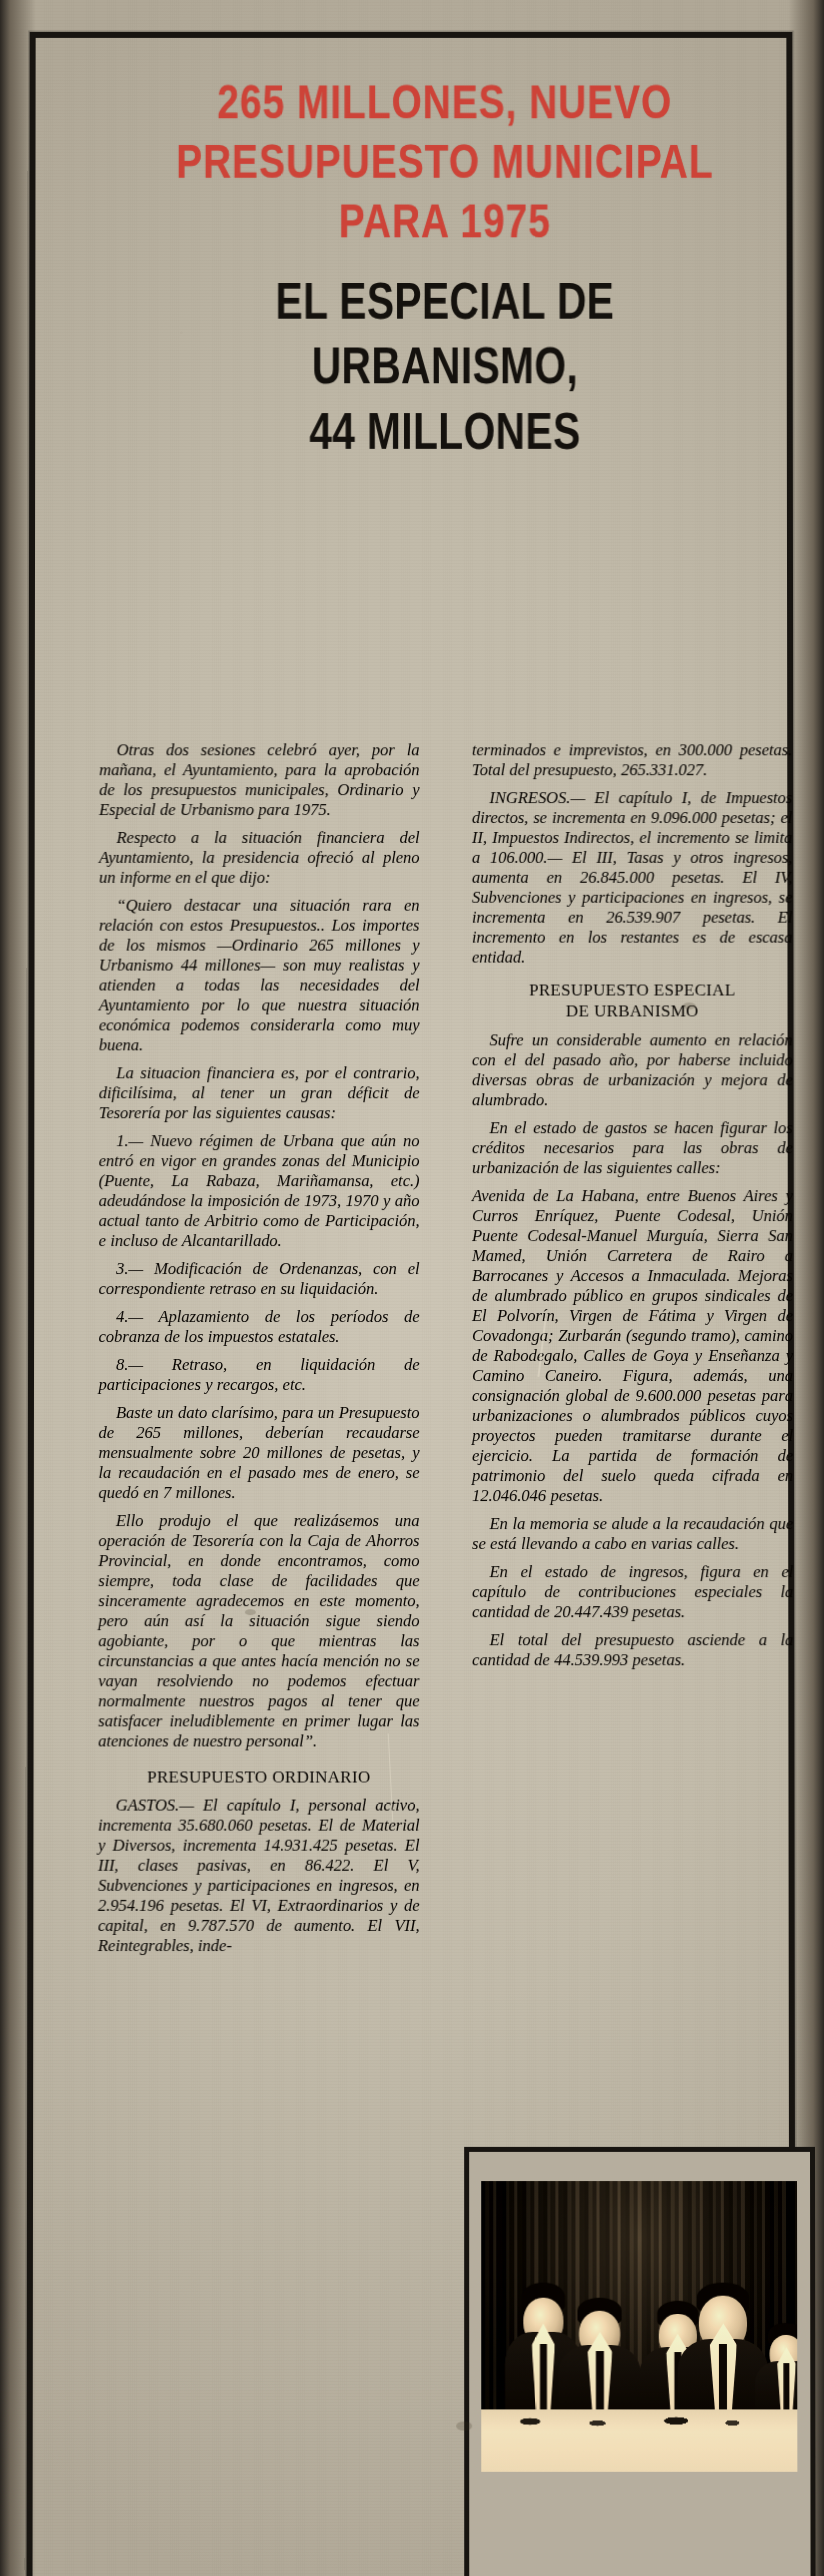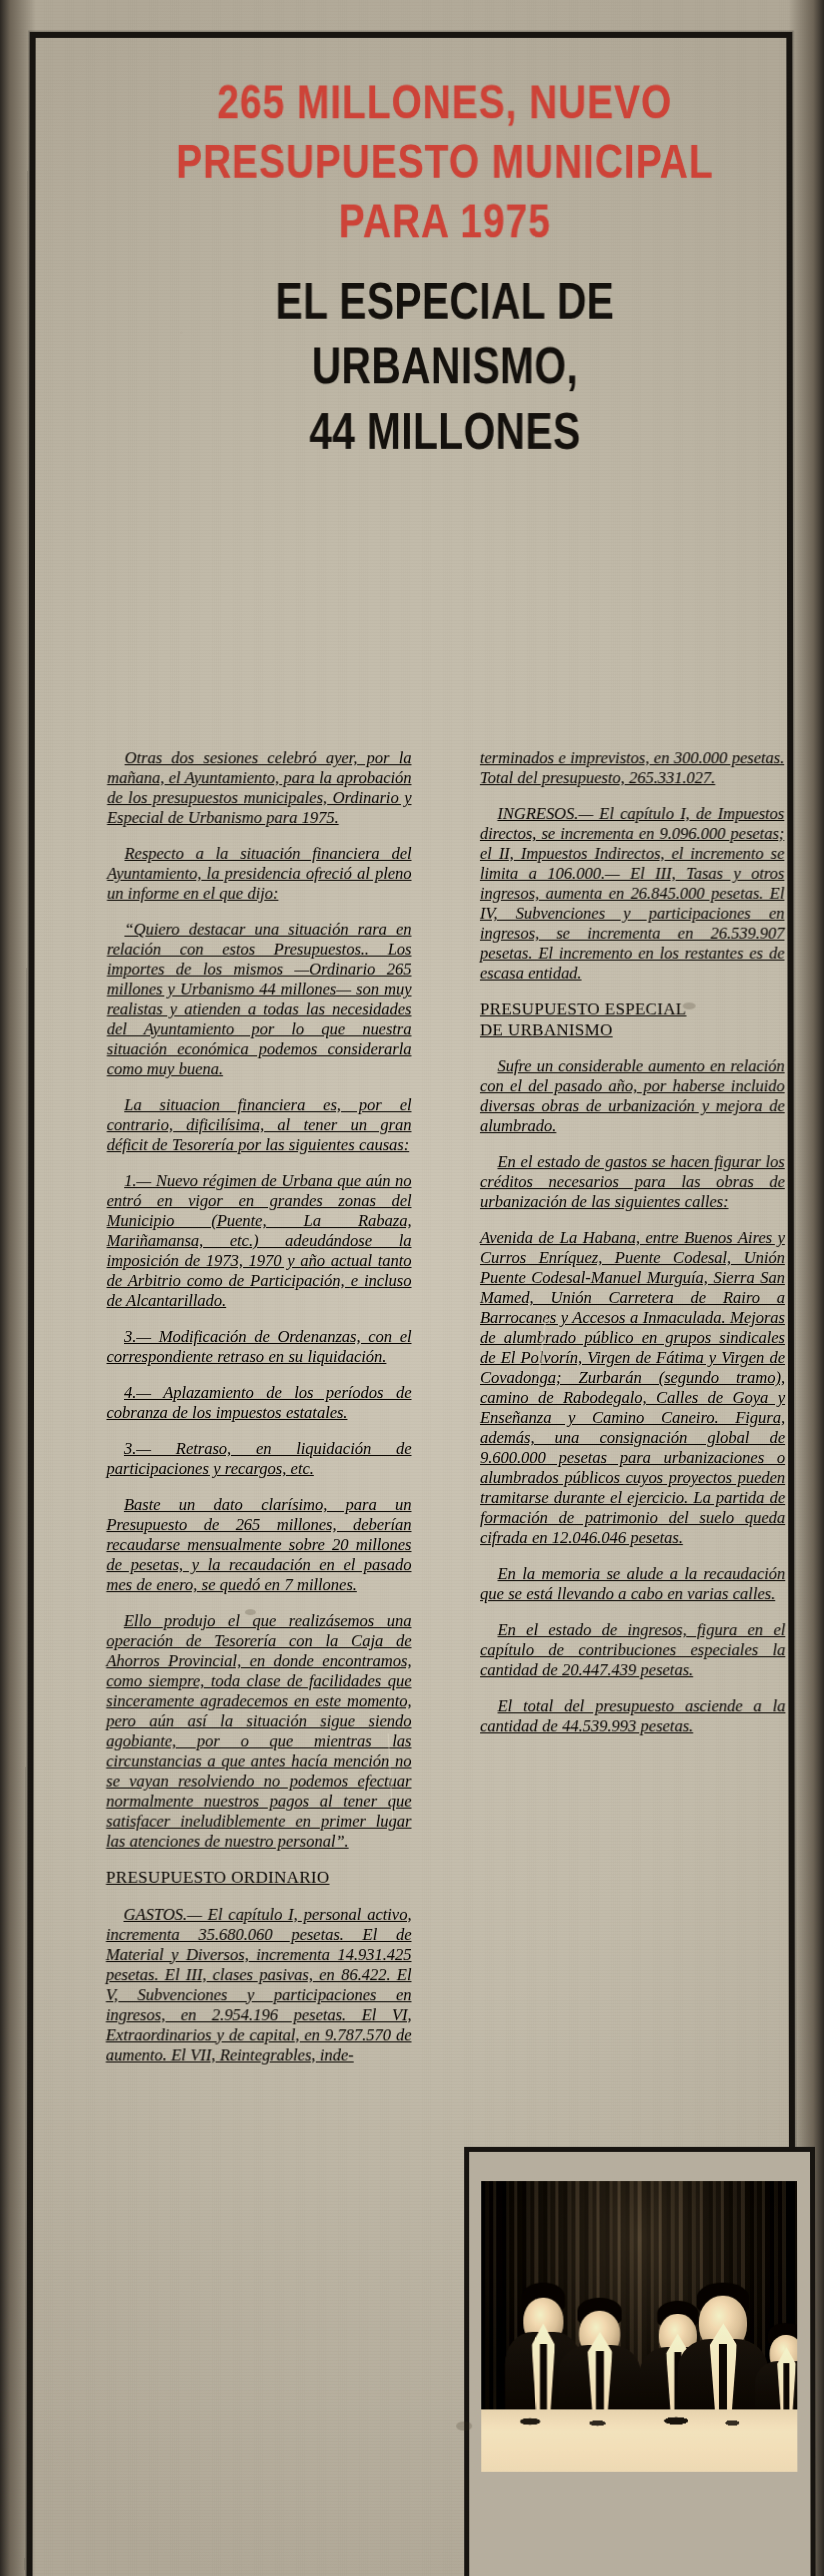--- a/index.html
+++ b/index.html
@@ -116,42 +116,41 @@
   .col {
     position: absolute;
     top: 0;
     width: 337px;
   }
   .col-left  { left: 15.5px; }
   .col-right { left: 389px; }
 
   .col p,
   .col h3 {
-    margin: 16px;
+    margin: 8px;
     color: #14110d;
     font-family: "Liberation Serif", "DejaVu Serif", serif;
     font-style: italic;
     font-size: 16.7px;
     line-height: 20px;
     text-align: justify;
     text-justify: inter-word;
     hyphens: manual;
     letter-spacing: -0.1px;
     word-spacing: 0.3px;
-    text-decoration: underline;
   }
   .col p { text-indent: 17.5px; }
   .col p.noindent { text-indent: 0; }
 
   .col h3 {
     font-style: normal;
     font-weight: 400;
     font-size: 17px;
     line-height: 20.6px;
-    text-align: left;
+    text-align: center;
     text-indent: 0;
     letter-spacing: 0.3px;
     margin-top: 15.5px;
   }
   .col h3.tight { margin-top: 13.4px; }
   .col h3 .sub { display: block; }
 
   
   .col { filter: contrast(1.12) brightness(.97); }
 
@@ -305,21 +304,21 @@
       <div id="columns">
 
         <div class="col col-left">
           <p>Otras dos sesiones celebró ayer, por la mañana, el Ayuntamiento, para la aprobación de los presupuestos municipales, Ordinario y Especial de Urbanismo para 1975.</p>
           <p>Respecto a la situación financiera del Ayuntamiento, la presidencia ofreció al pleno un informe en el que dijo:</p>
           <p>“Quiero destacar una situación rara en relación con estos Presupuestos.. Los importes de los mismos —Ordinario 265 millones y Urbanismo 44 millones— son muy realistas y atienden a todas las necesidades del Ayuntamiento por lo que nuestra situación económica podemos considerarla como muy buena.</p>
           <p>La situacion financiera es, por el contrario, dificilísima, al tener un gran déficit de Tesorería por las siguientes causas:</p>
           <p>1.— Nuevo régimen de Urbana que aún no entró en vigor en grandes zonas del Municipio (Puente, La Rabaza, Mariñamansa, etc.) adeudándose la imposición de 1973, 1970 y año actual tanto de Arbitrio como de Participación, e incluso de Alcantarillado.</p>
           <p>3.— Modificación de Ordenanzas, con el correspondiente retraso en su liquidación.</p>
           <p>4.— Aplazamiento de los períodos de cobranza de los impuestos estatales.</p>
-          <p>3.— Retraso, en liquidación de participaciones y recargos, etc.</p>
+          <p>8.— Retraso, en liquidación de participaciones y recargos, etc.</p>
           <p>Baste un dato clarísimo, para un Presupuesto de 265 millones, deberían recaudarse mensualmente sobre 20 millones de pesetas, y la recaudación en el pasado mes de enero, se quedó en 7 millones.</p>
           <p>Ello produjo el que realizásemos una operación de Tesorería con la Caja de Ahorros Provincial, en donde encontramos, como siempre, toda clase de facilidades que sinceramente agradecemos en este momento, pero aún así la situación sigue siendo agobiante, por o que mientras las circunstancias a que antes hacía mención no se vayan resolviendo no podemos efectuar normalmente nuestros pagos al tener que satisfacer ineludiblemente en primer lugar las atenciones de nuestro personal”.</p>
           <h3>
             <span class="sub">PRESUPUESTO ORDINARIO</span>
           </h3>
           <p>GASTOS.— El capítulo I, personal activo, incrementa 35.680.060 pesetas. El de Material y Diversos, incrementa 14.931.425 pesetas. El III, clases pasivas, en 86.422. El V, Subvenciones y participaciones en ingresos, en 2.954.196 pesetas. El VI, Extraordinarios y de capital, en 9.787.570 de aumento. El VII, Reintegrables, inde-</p>
         </div>
 
         <div class="col col-right">
           <p class="noindent">terminados e imprevistos, en 300.000 pesetas. Total del presupuesto, 265.331.027.</p>

